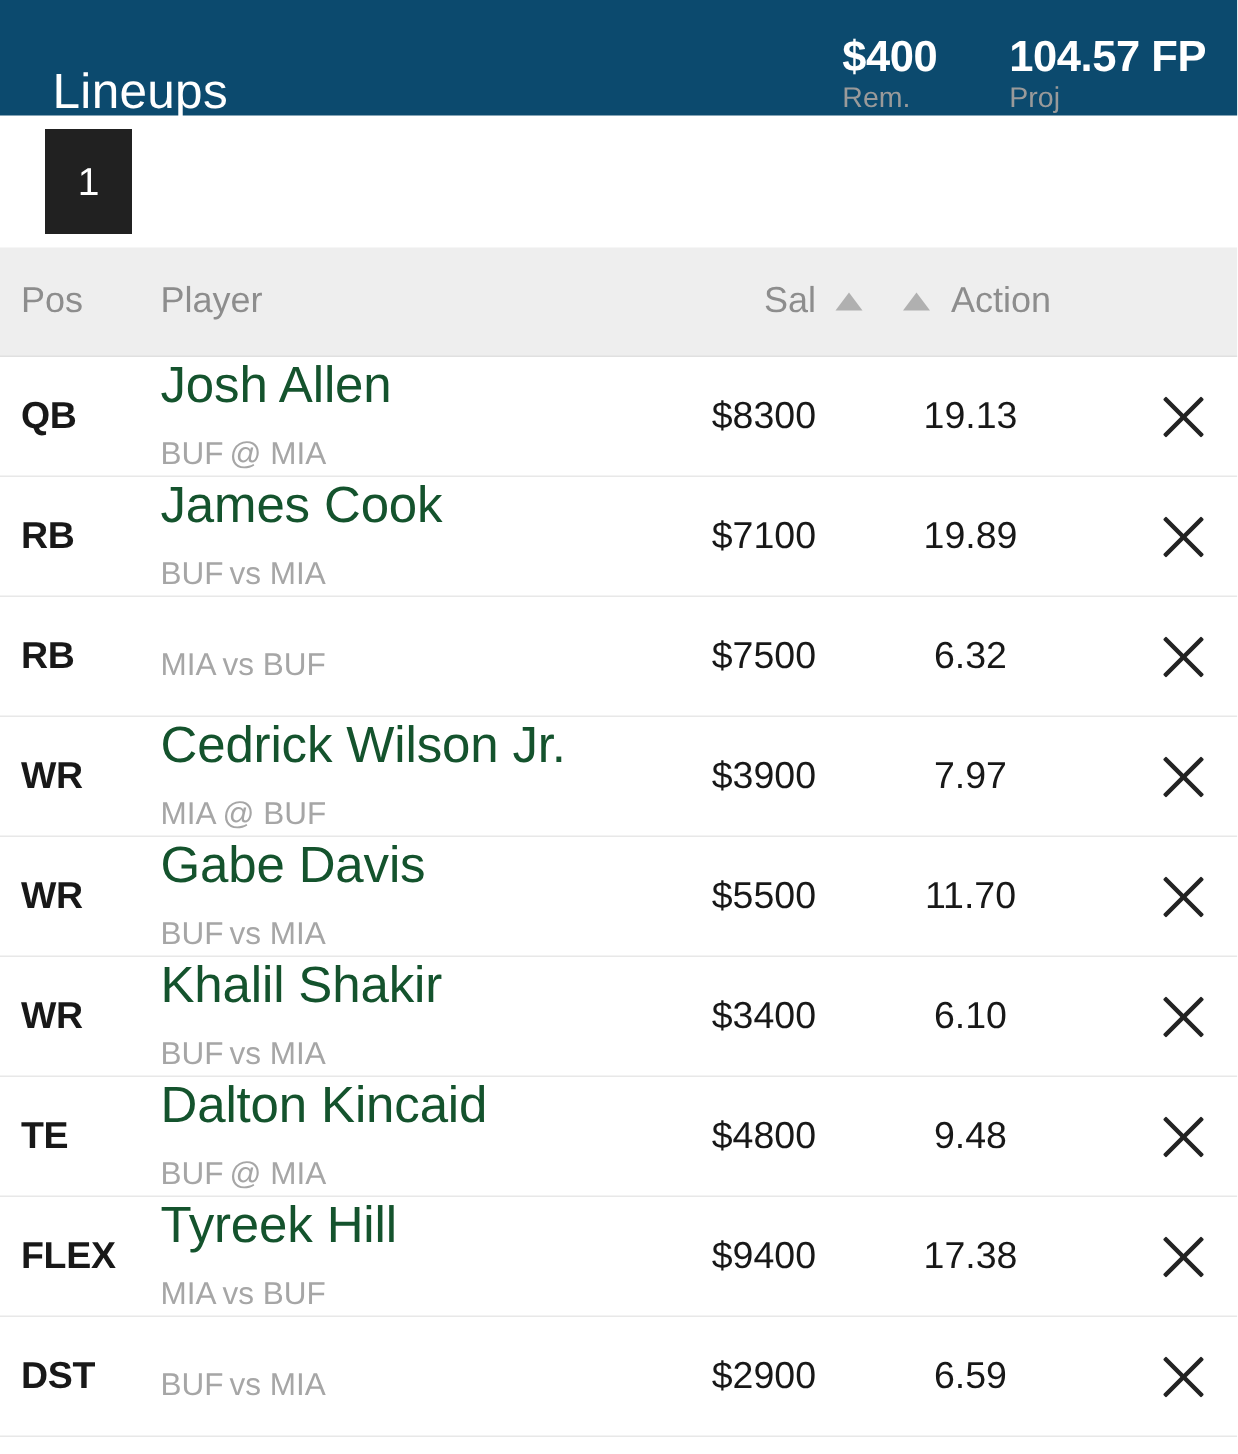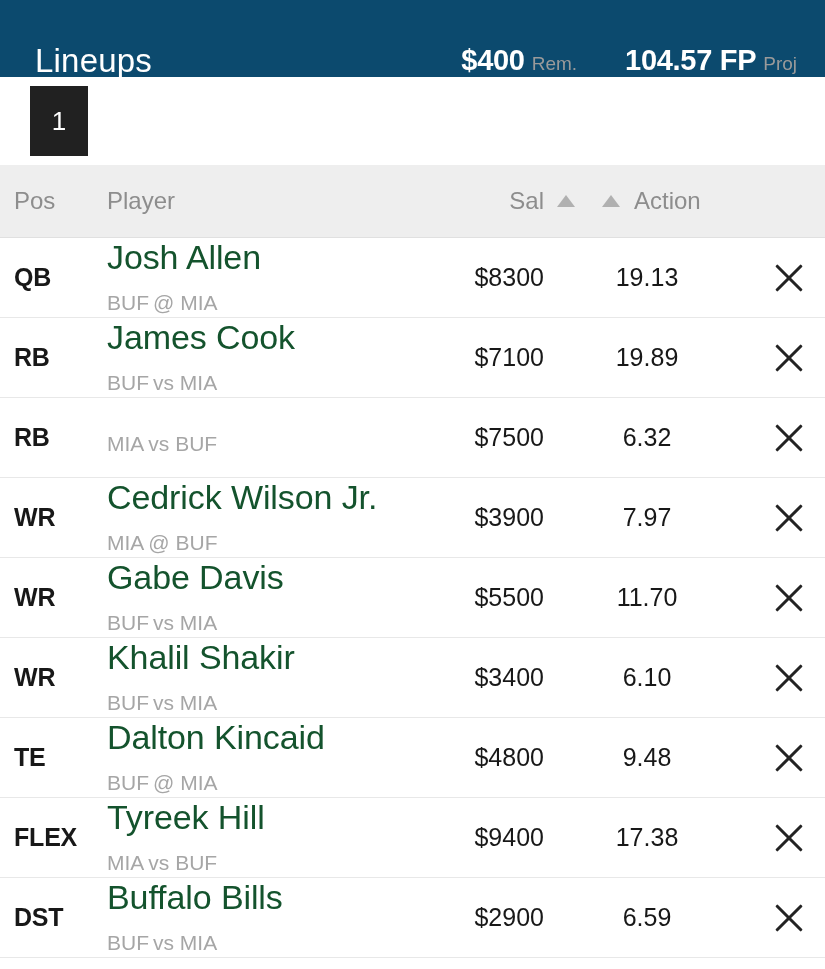--- a/index.html
+++ b/index.html
@@ -39,20 +39,21 @@
   .topbar-stats {
     margin-left: auto;
     display: flex;
     align-items: baseline;
   }
   .stat {
     display: flex;
     align-items: baseline;
     margin-left: 48px;
     white-space: nowrap;
+    flex-direction: column;
   }
   .stat-value {
     color: #ffffff;
     font-size: 29px;
     font-weight: 700;
     letter-spacing: -0.3px;
   }
   .stat-label {
     color: #9a9a9a;
     font-size: 19px;
@@ -370,21 +371,20 @@
           <div class="cell sal-spacer"></div>
           <div class="cell fpts">17.38</div>
           <div class="cell fpts-spacer"></div>
           <div class="cell action">
             <span class="x-icon"></span>
           </div>
         </div>
         <div class="row">
           <div class="cell pos">DST</div>
           <div class="cell player">
-            <span class="player-name">Buffalo Bills</span>
             <span class="player-team"><span>BUF</span><span class="opp">vs MIA</span></span>
           </div>
           <div class="cell sal">$2900</div>
           <div class="cell sal-spacer"></div>
           <div class="cell fpts">6.59</div>
           <div class="cell fpts-spacer"></div>
           <div class="cell action">
             <span class="x-icon"></span>
           </div>
         </div>

